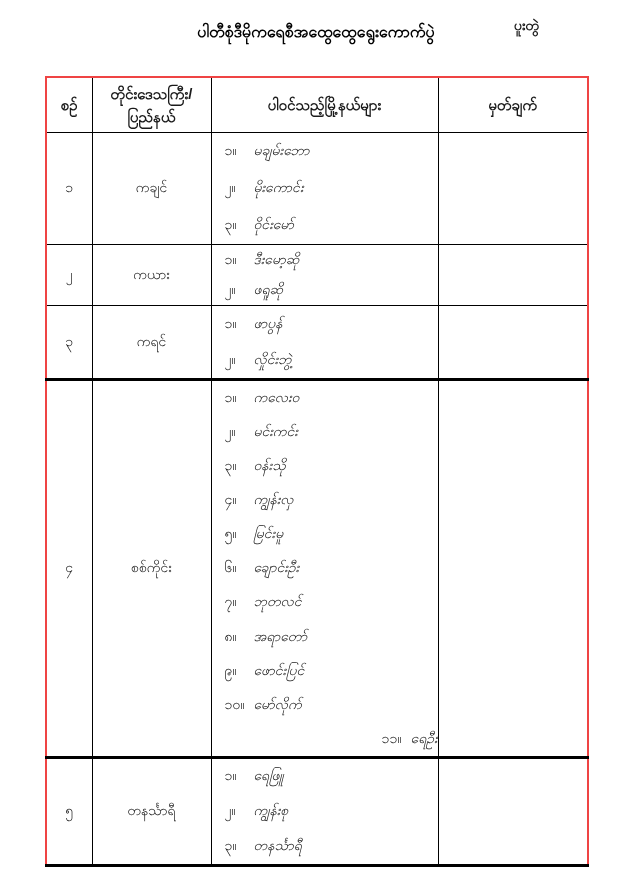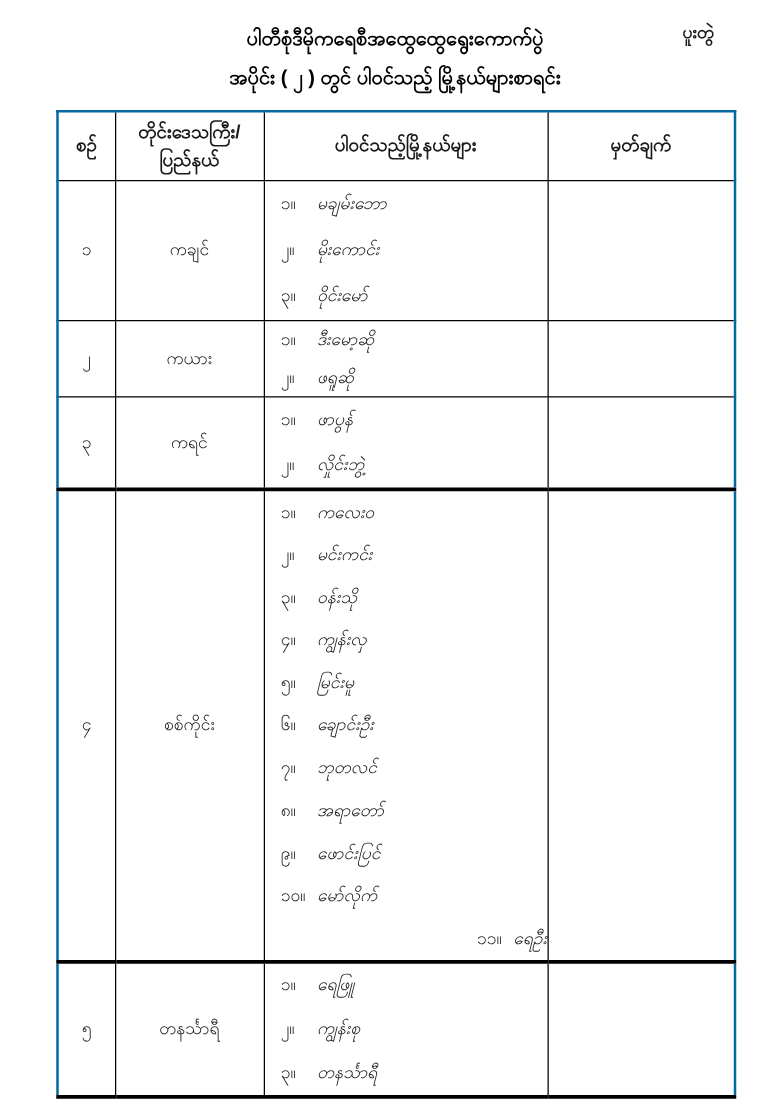--- a/index.html
+++ b/index.html
@@ -12,45 +12,45 @@
   .page {
     position: relative;
     width: 617px;
     height: 893px;
     background: #ffffff;
     overflow: hidden;
   }
   .annex {
     position: absolute;
     top: 13px;
-    left: 546px;
+    left: 514px;
     font-size: 14px;
     line-height: 24px;
     font-weight: bold;
     color: #1a1a1a;
   }
   .titles {
     position: absolute;
     top: 16px;
     left: 45px;
     width: 542px;
     text-align: center;
     font-weight: bold;
     font-size: 16px;
     line-height: 31px;
     color: #000000;
   }
   table.doc-table {
     position: absolute;
     left: 45px;
-    top: 88px;
+    top: 76px;
     width: 542px;
     border-collapse: collapse;
     table-layout: fixed;
-    border: 2px solid #0369a1;
+    border: 2px solid #ef4444;
   }
   .doc-table th, .doc-table td {
     border: 1px solid #000;
     padding: 0;
   }
   .doc-table thead tr { height: 55px; }
   .doc-table th {
     font-size: 15px;
     font-weight: bold;
     text-align: center;
@@ -79,21 +79,20 @@
 </style>
 </head>
 <body>
 
 <div class="page">
 
   <div class="annex">ပူးတွဲ</div>
 
   <div class="titles">
     <div>ပါတီစုံဒီမိုကရေစီအထွေထွေရွေးကောက်ပွဲ</div>
-    <div>အပိုင်း ( ၂ ) တွင် ပါဝင်သည့် မြို့နယ်များစာရင်း</div>
   </div>
 
   <table class="doc-table">
     <colgroup>
       <col style="width:46px">
       <col style="width:119px">
       <col style="width:227px">
       <col style="width:150px">
     </colgroup>
     <thead>

